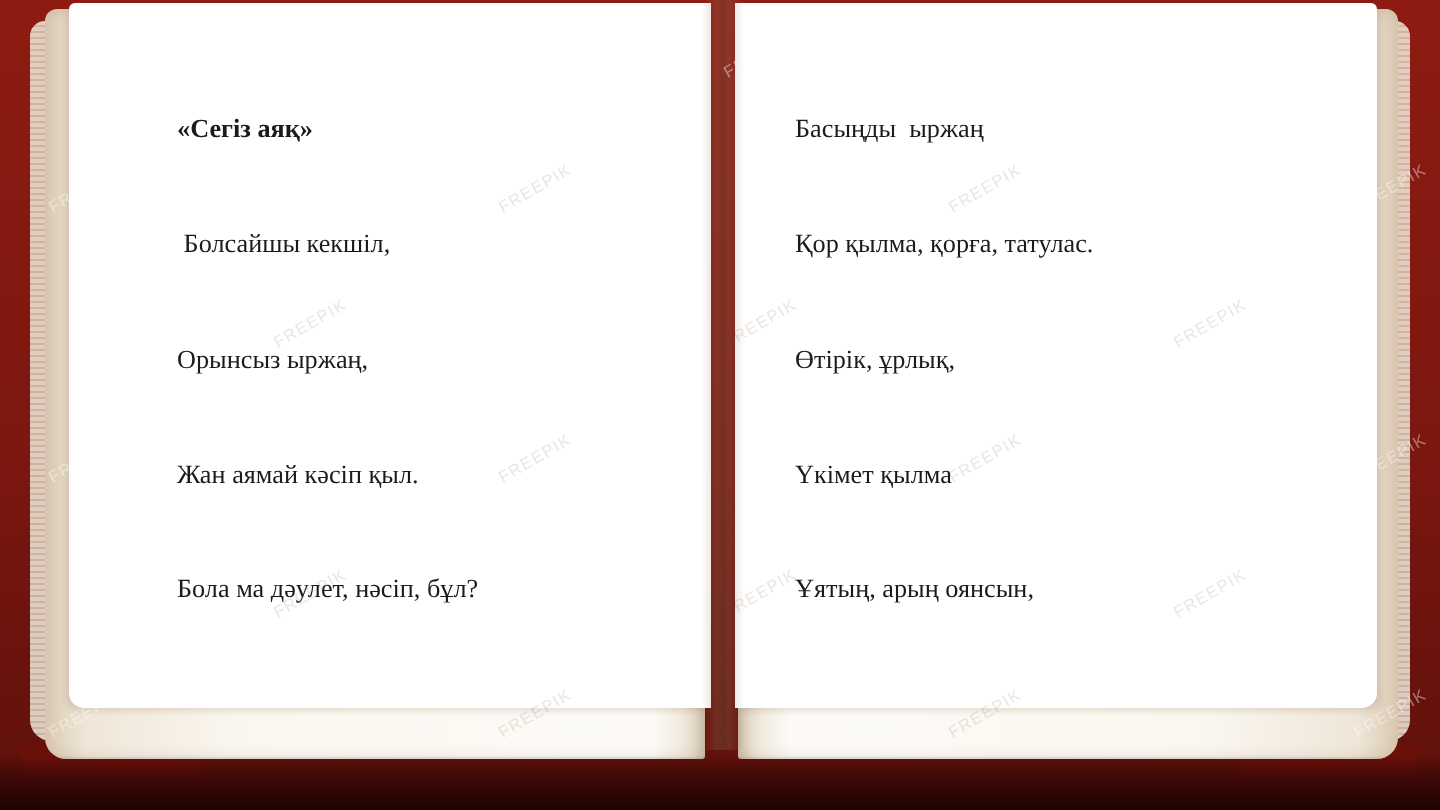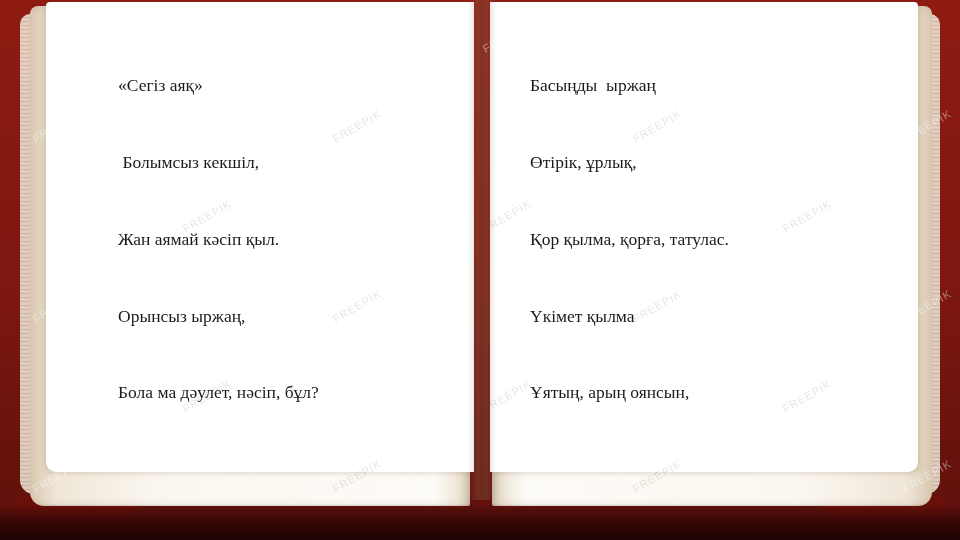--- a/index.html
+++ b/index.html
@@ -134,21 +134,21 @@
     width: 360px;
     color: #1b1b1b;
     font-size: 17.5px;
     line-height: 25.6px;
     white-space: pre-wrap;
   }
   .text-col.left { left: 118px; }
   .text-col.right { left: 530px; }
 
   .poem-title {
-    font-weight: normal;
+    font-weight: bold;
     display: block;
   }
   .poem-line { display: block; }
 
   
   .watermarks {
     position: absolute;
     left: 0; top: 0;
     width: 960px; height: 540px;
     pointer-events: none;
@@ -183,40 +183,40 @@
     <div class="page left"></div>
     <div class="page right"></div>
 
     <div class="gutter"></div>
 
     <div class="bottom-shadow"></div>
   </div>
 
   <div class="text-col left">
     <span class="poem-line poem-title">«Сегіз аяқ»</span>
-    <span class="poem-line"> Болымсыз кекшіл,</span>
+    <span class="poem-line"> Болсайшы кекшіл,</span>
+    <span class="poem-line">Орынсыз ыржаң,</span>
     <span class="poem-line">Жан аямай кәсіп қыл.</span>
-    <span class="poem-line">Орынсыз ыржаң,</span>
     <span class="poem-line">Бола ма дәулет, нәсіп, бұл?</span>
     
     
     
     
     
     
     
     
     
     
   </div>
 
   <div class="text-col right">
     <span class="poem-line">Басыңды  ыржаң</span>
+    <span class="poem-line">Қор қылма, қорға, татулас.</span>
     <span class="poem-line">Өтірік, ұрлық,</span>
-    <span class="poem-line">Қор қылма, қорға, татулас.</span>
     <span class="poem-line">Үкімет қылма</span>
     <span class="poem-line">Ұятың, арың оянсын,</span>
     
     
     
     
     
     
     
     

